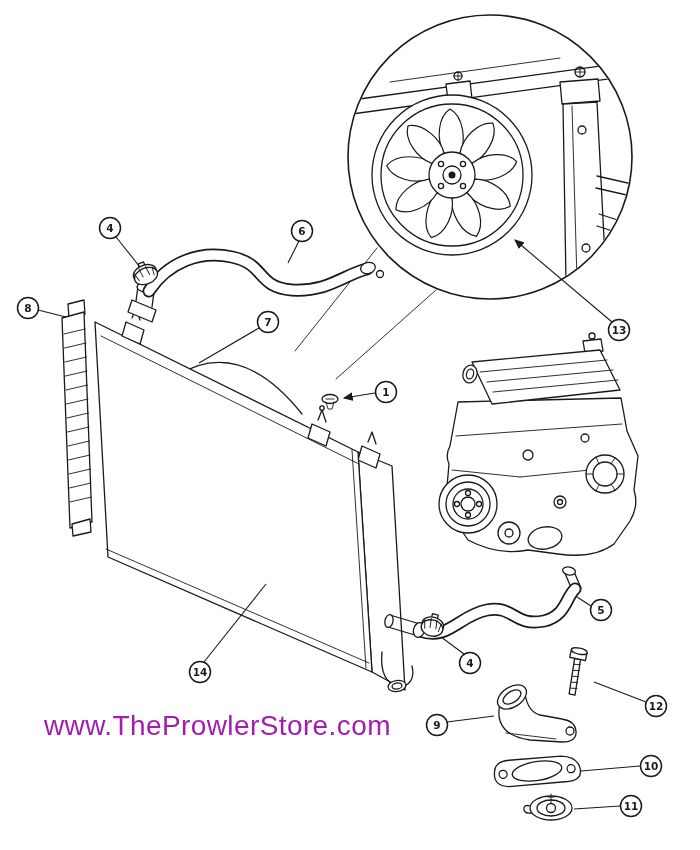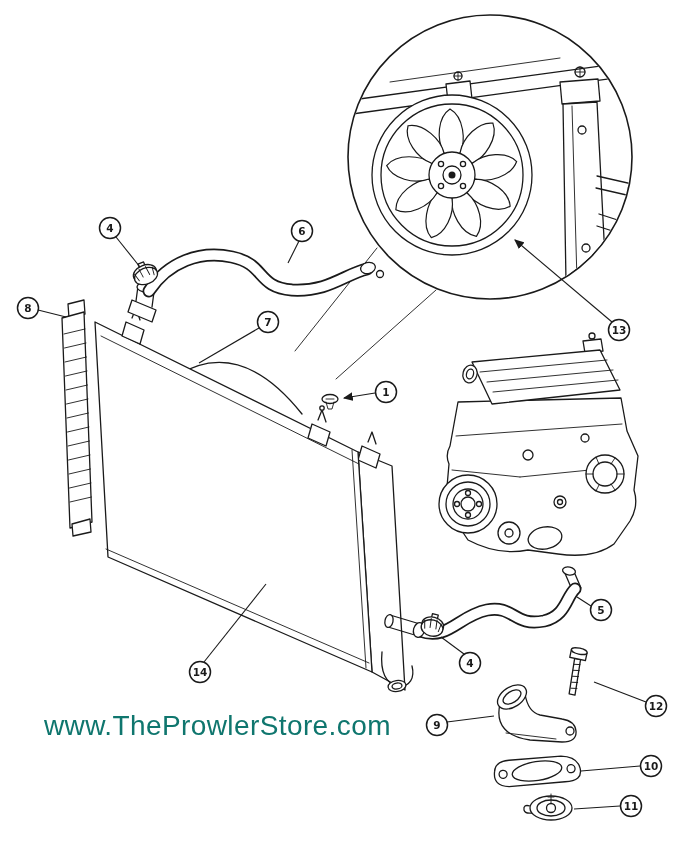--- a/index.html
+++ b/index.html
@@ -9,21 +9,21 @@
   svg{position:absolute;left:0;top:0;}
   .ln{stroke:#1a1a1a;fill:none;stroke-width:1.3;stroke-linecap:round;stroke-linejoin:round;}
   .lnf{stroke:#1a1a1a;fill:#fff;stroke-width:1.3;stroke-linecap:round;stroke-linejoin:round;}
   .thin{stroke:#1a1a1a;fill:none;stroke-width:0.9;stroke-linecap:round;}
   .hoseO{stroke:#1a1a1a;fill:none;stroke-width:13;stroke-linecap:round;}
   .hoseI{stroke:#fff;fill:none;stroke-width:9.5;stroke-linecap:round;}
   .callout-circle{fill:#fff;stroke:#1a1a1a;stroke-width:1.5;}
   .callout-num{font:bold 10.5px "DejaVu Sans",sans-serif;fill:#1a1a1a;text-anchor:middle;}
   .leader{stroke:#1a1a1a;stroke-width:1.1;fill:none;}
   .watermark{position:absolute;left:44px;top:710px;font-size:28px;letter-spacing:0.4px;
-             color:#0f766e;font-family:"Liberation Sans",sans-serif;}
+             color:#a21caf;font-family:"Liberation Sans",sans-serif;}
 </style>
 </head>
 <body>
 
 <div class="stage">
 
 <svg width="700" height="850" viewBox="0 0 700 850">
   <defs>
     <clipPath id="clipDetail">
           <circle cx="490" cy="157" r="141"></circle>

